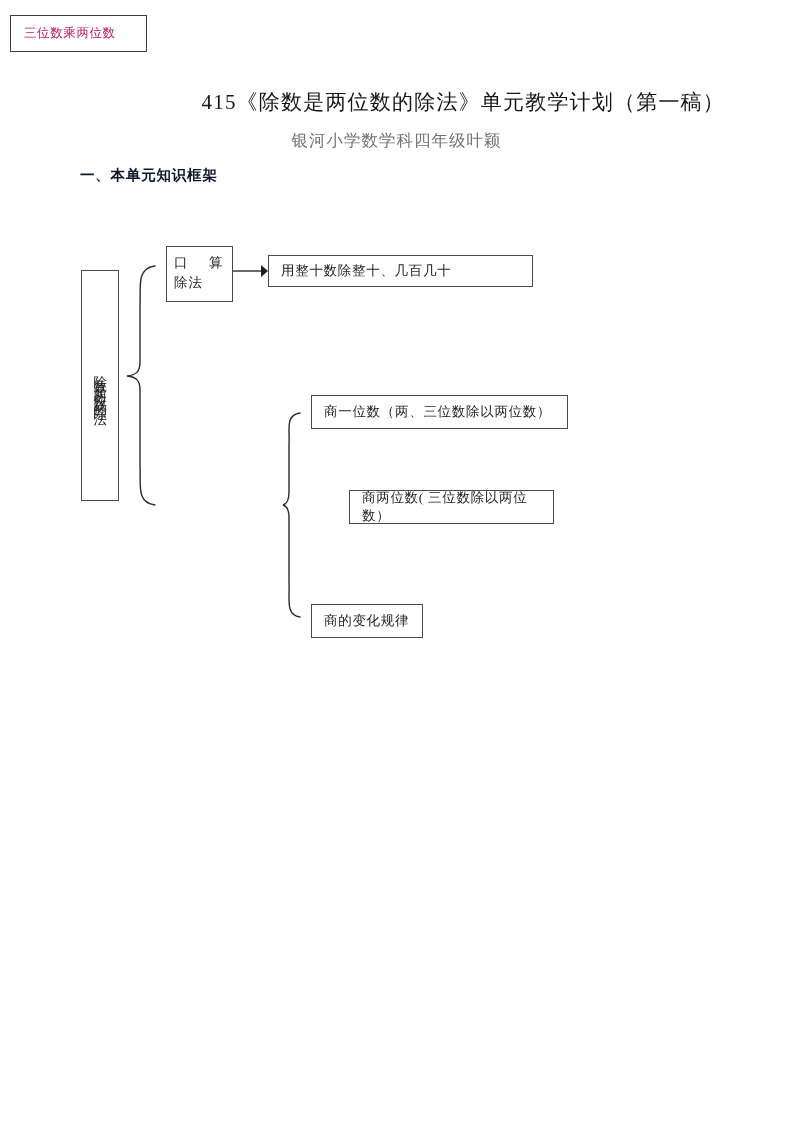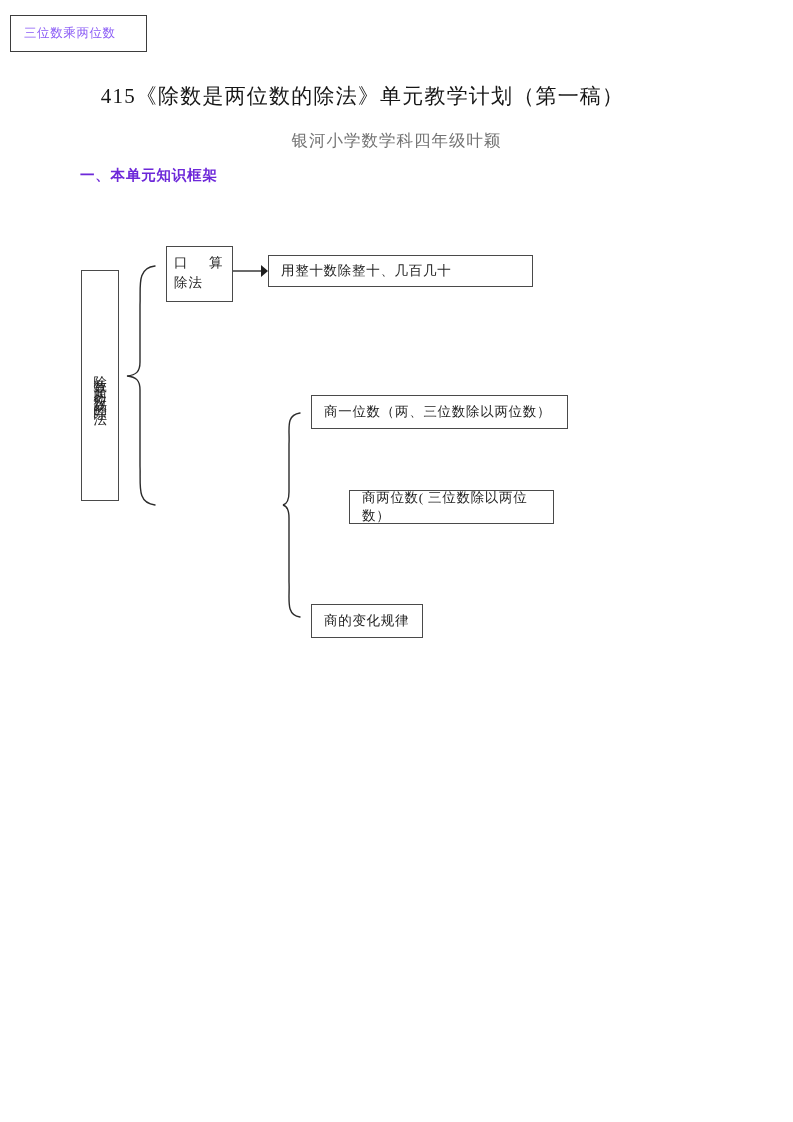--- a/index.html
+++ b/index.html
@@ -28,52 +28,52 @@
     height: 37px;
     border: 1px solid #3d3d3d;
     box-sizing: border-box;
     display: flex;
     align-items: center;
     padding-left: 13px;
   }
   .tab-box .txt {
     font-size: 12.5px;
     letter-spacing: 0.6px;
-    color: #8b5cf6;
+    color: #be185d;
     font-family: "Liberation Sans", "DejaVu Sans", sans-serif;
   }
 
   
   .doc-title {
     position: absolute;
     left: 0;
-    top: 82px;
+    top: 88px;
     width: 725px;
-    text-align: center;
+    text-align: right;
     font-size: 21px;
     letter-spacing: 1.2px;
     color: #161616;
   }
   .doc-subtitle {
     position: absolute;
     left: 0;
     top: 130px;
     width: 793px;
     text-align: center;
     font-size: 16.5px;
     letter-spacing: 1px;
     color: #737373;
   }
   .section-heading {
     position: absolute;
     left: 80px;
     top: 166px;
     font-size: 14.5px;
     letter-spacing: 0.8px;
-    color: #6d28d9;
+    color: #0f172a;
     font-weight: 600;
   }
 
   
   #diagram {
     position: absolute;
     left: 0;
     top: 0;
     width: 793px;
     height: 1122px;

